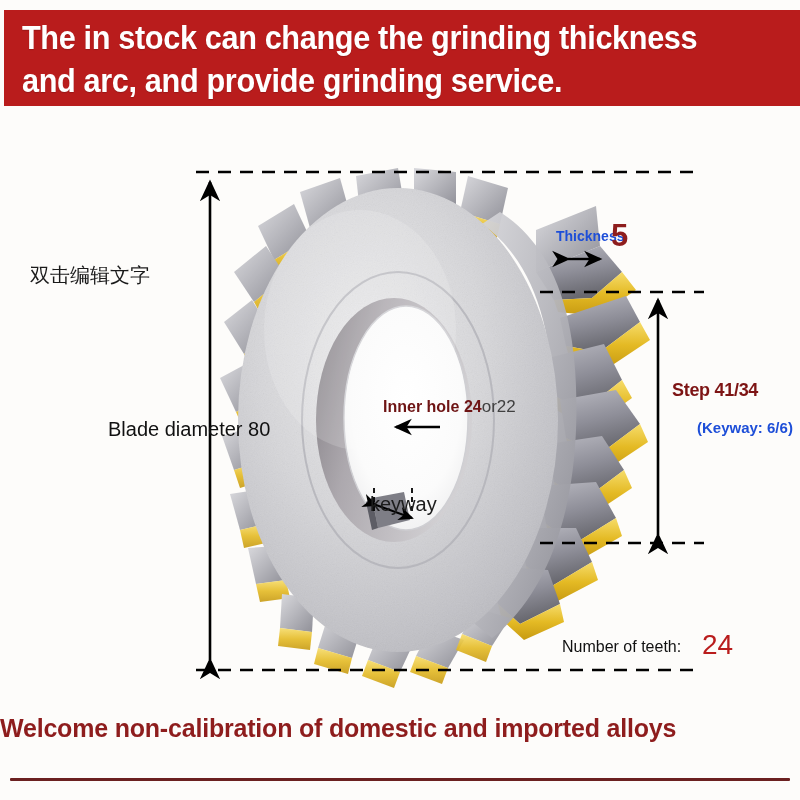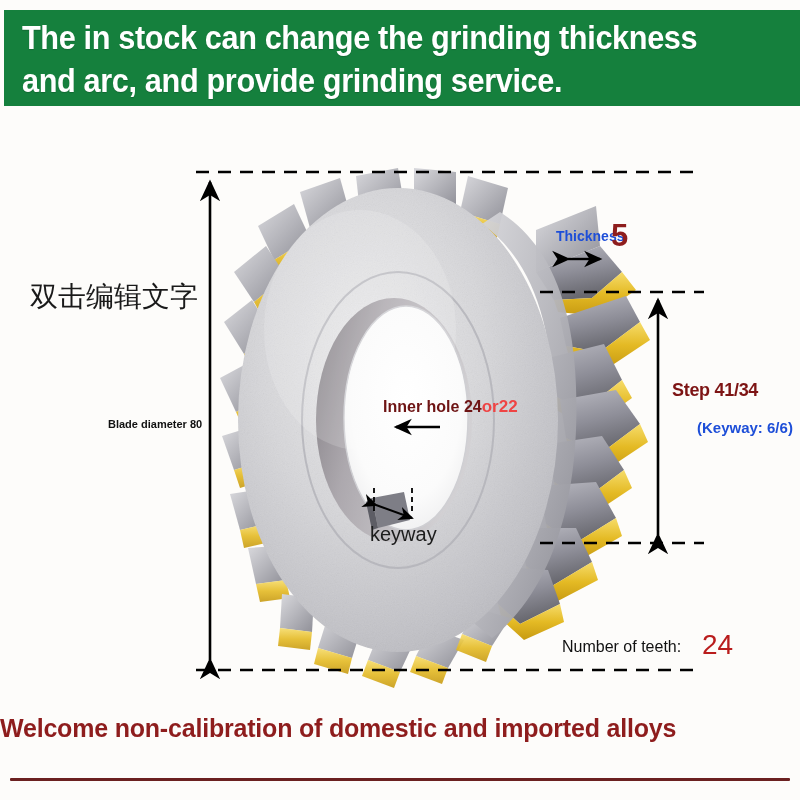--- a/index.html
+++ b/index.html
@@ -7,21 +7,21 @@
     width:800px;height:800px;
     background:#fdfcfa;
     font-family:"Liberation Sans","DejaVu Sans",sans-serif;
     overflow:hidden;position:relative;
   }
   #stage{position:absolute;inset:0;width:800px;height:800px;}
 
   
   .banner{
     position:absolute;left:4px;top:10px;width:796px;height:96px;
-    background:#15803d;box-sizing:border-box;
+    background:#b91c1c;box-sizing:border-box;
     padding:6px 0 0 18px;
   }
   .banner-line{
     color:#ffffff;font-weight:bold;font-size:33px;line-height:43px;
     letter-spacing:-0.4px;white-space:nowrap;
     transform:scaleX(.93);transform-origin:left center;
     text-shadow:0 1px 1px rgba(0,0,0,.18);
   }
 
   
@@ -31,47 +31,47 @@
     white-space:nowrap;
   }
   .footer-rule{
     position:absolute;left:10px;top:778px;width:780px;height:3px;
     background:#6b2020;border-radius:1px;
   }
 
   
   .lbl{position:absolute;white-space:nowrap;}
   .lbl-cn{
-    left:30px;top:278px;font-size:28px;color:#1a1a1a;
+    left:30px;top:262px;font-size:20px;color:#1a1a1a;
     font-family:Liberation Mono, monospace;
   }
   .lbl-blade{
-    left:108px;top:418px;font-size:11px;font-weight:bold;color:#111;
+    left:108px;top:418px;font-size:20px;font-weight:normal;color:#111;
   }
   .lbl-thickness{
     left:556px;top:228px;font-size:14px;font-weight:bold;color:#1d4ed8;
   }
   .val-thickness{
     left:611px;top:218px;font-size:31px;font-weight:bold;color:#8e1d1d;
   }
   .lbl-step{
     left:672px;top:380px;font-size:18px;font-weight:bold;color:#7d1414;
     letter-spacing:-0.3px;
   }
   .lbl-keywaysize{
     left:697px;top:419px;font-size:15px;font-weight:bold;color:#1d4ed8;
   }
   .lbl-innerhole{
     left:383px;top:397px;font-size:16px;font-weight:bold;color:#6e1414;
   }
   .lbl-innerhole .alt{
-    font-weight:bold;color:#ef4444;font-size:17px;
+    font-weight:normal;color:#404040;font-size:17px;
   }
   .lbl-keyway{
-    left:370px;top:523px;font-size:20px;color:#1c1c1c;
+    left:370px;top:493px;font-size:20px;color:#1c1c1c;
   }
   .lbl-teeth{
     left:562px;top:638px;font-size:16px;font-weight:normal;color:#111;
   }
   .val-teeth{
     left:702px;top:629px;font-size:28px;color:#b91c1c;font-weight:normal;
   }
 
   svg{display:block;}
   .ovl{position:absolute;left:0;top:0;width:800px;height:800px;pointer-events:none;}

